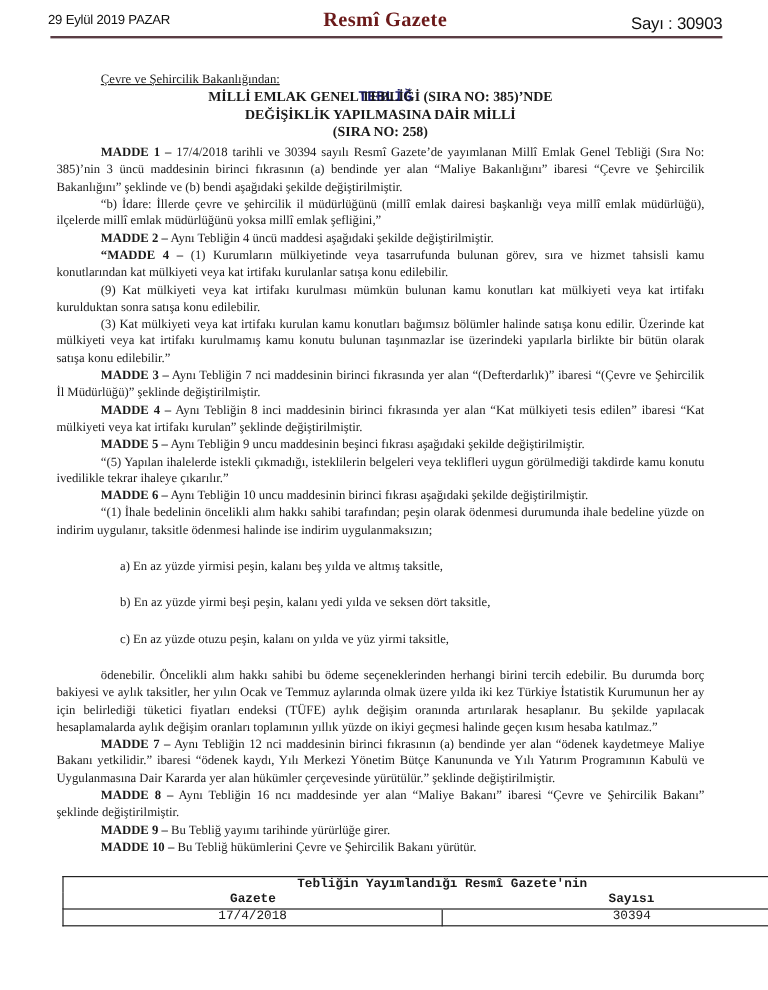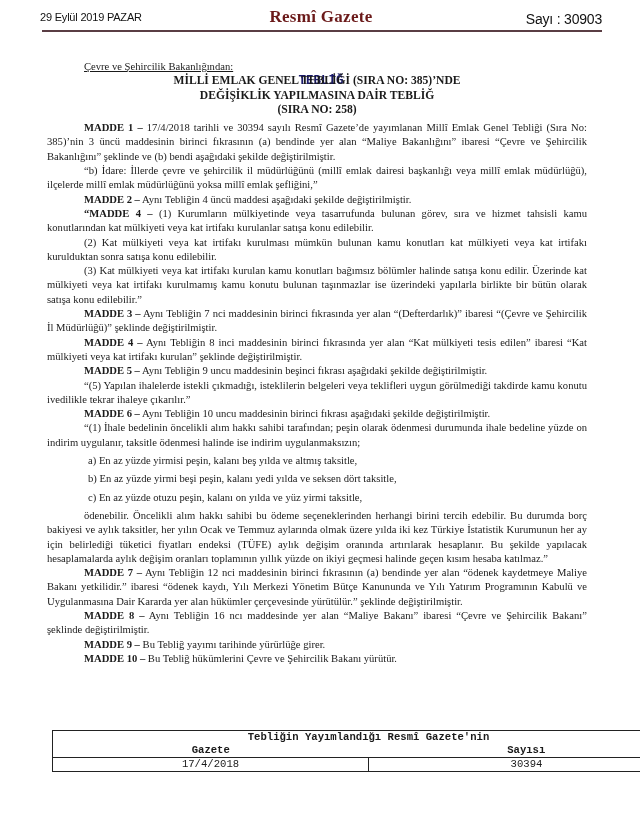--- a/index.html
+++ b/index.html
@@ -8,21 +8,21 @@
   .hdr { position: relative; height: 21px; }
   .hdr-date { position: absolute; left: 0; top: 11px; font-family: "Liberation Sans", sans-serif; font-size: 11px; color: #111; letter-spacing: -0.2px; }
   .hdr-title { position: absolute; left: 0; right: 0; top: 7px; text-align: center; font-family: "Liberation Serif", serif; font-size: 17px; font-weight: bold; color: #6b1a1a; letter-spacing: 0.3px; }
   .hdr-no { position: absolute; right: 0; top: 11px; font-family: "Liberation Sans", sans-serif; font-size: 14px; color: #111; letter-spacing: -0.2px; }
   .rule { position: absolute; left: 42px; width: 560px; top: 30px; height: 1.5px; background: #5a3d44; }
   .section { position: absolute; left: 40px; width: 562px; top: 37px; text-align: center; font-family: Liberation Mono, monospace; font-weight: bold; font-size: 12.5px; color: #1a1a6b; margin-top: 37px; }
   .body { position: absolute; left: 47px; width: 540px; top: 60px; font-family: "Liberation Serif", serif; font-size: 10.6px; line-height: 14.3px; color: #1a1a1a; }
   .ministry { margin-left: 37px; text-decoration: underline; margin-bottom: 0; }
   .title { text-align: center; font-weight: bold; font-size: 11.6px; line-height: 14.3px; }
   .p { text-align: justify; text-indent: 37px; margin: 0; }
-  .ind { margin: 4px; padding-left: 37px; }
+  .ind { margin: 16px; padding-left: 37px; }
   b { font-weight: bold; }
   table.rg { position: absolute; left: 52px; width: 633px; top: 730px; border-collapse: collapse; font-family: Liberation Mono, monospace; font-size: 10.6px; color: #1a1a1a; }
   table.rg td, table.rg th { border: 1px solid #222; text-align: center; padding: 0; line-height: 13px; }
   table.rg th { font-weight: bold; }
   table.rg .noborder-b { border-bottom: none; }
   table.rg .noborder-t { border-top: none; }
 </style>
 </head>
 <body>
 
@@ -32,30 +32,30 @@
     <span class="hdr-title">Resmî Gazete</span>
     <span class="hdr-no">Sayı : 30903</span>
   </div>
 </div>
 <div class="rule"></div>
 <div class="section">TEBLİĞ</div>
 
 <div class="body">
   <div class="ministry">Çevre ve Şehircilik Bakanlığından:</div>
   <div class="title">MİLLİ EMLAK GENEL TEBLİĞİ (SIRA NO: 385)’NDE</div>
-  <div class="title">DEĞİŞİKLİK YAPILMASINA DAİR TEBLİĞ</div>
+  <div class="title">DEĞİŞİKLİK YAPILMASINA DAİR MİLLİ</div>
   <div class="title">(SIRA NO: 258)</div>
 
   <div style="height:4px"></div>
 
   <p class="p"><b>MADDE 1 –</b><span> 17/4/2018 tarihli ve 30394 sayılı Resmî Gazete’de yayımlanan Millî Emlak Genel Tebliği (Sıra No: 385)’nin 3 üncü maddesinin birinci fıkrasının (a) bendinde yer alan “Maliye Bakanlığını” ibaresi “Çevre ve Şehircilik Bakanlığını” şeklinde ve (b) bendi aşağıdaki şekilde değiştirilmiştir.</span></p>
   <p class="p"><b></b><span>“b) İdare: İllerde çevre ve şehircilik il müdürlüğünü (millî emlak dairesi başkanlığı veya millî emlak müdürlüğü), ilçelerde millî emlak müdürlüğünü yoksa millî emlak şefliğini,”</span></p>
   <p class="p"><b>MADDE 2 –</b><span> Aynı Tebliğin 4 üncü maddesi aşağıdaki şekilde değiştirilmiştir.</span></p>
   <p class="p"><b>“MADDE 4 –</b><span> (1) Kurumların mülkiyetinde veya tasarrufunda bulunan görev, sıra ve hizmet tahsisli kamu konutlarından kat mülkiyeti veya kat irtifakı kurulanlar satışa konu edilebilir.</span></p>
-  <p class="p"><b></b><span>(2) Kat mülkiyeti veya kat irtifakı kurulması mümkün bulunan kamu konutları kat mülkiyeti veya kat irtifakı kurulduktan sonra satışa konu edilebilir.</span></p>
+  <p class="p"><b></b><span>(9) Kat mülkiyeti veya kat irtifakı kurulması mümkün bulunan kamu konutları kat mülkiyeti veya kat irtifakı kurulduktan sonra satışa konu edilebilir.</span></p>
   <p class="p"><b></b><span>(3) Kat mülkiyeti veya kat irtifakı kurulan kamu konutları bağımsız bölümler halinde satışa konu edilir. Üzerinde kat mülkiyeti veya kat irtifakı kurulmamış kamu konutu bulunan taşınmazlar ise üzerindeki yapılarla birlikte bir bütün olarak satışa konu edilebilir.”</span></p>
   <p class="p"><b>MADDE 3 –</b><span> Aynı Tebliğin 7 nci maddesinin birinci fıkrasında yer alan “(Defterdarlık)” ibaresi “(Çevre ve Şehircilik İl Müdürlüğü)” şeklinde değiştirilmiştir.</span></p>
   <p class="p"><b>MADDE 4 –</b><span> Aynı Tebliğin 8 inci maddesinin birinci fıkrasında yer alan “Kat mülkiyeti tesis edilen” ibaresi “Kat mülkiyeti veya kat irtifakı kurulan” şeklinde değiştirilmiştir.</span></p>
   <p class="p"><b>MADDE 5 –</b><span> Aynı Tebliğin 9 uncu maddesinin beşinci fıkrası aşağıdaki şekilde değiştirilmiştir.</span></p>
   <p class="p"><b></b><span>“(5) Yapılan ihalelerde istekli çıkmadığı, isteklilerin belgeleri veya teklifleri uygun görülmediği takdirde kamu konutu ivedilikle tekrar ihaleye çıkarılır.”</span></p>
   <p class="p"><b>MADDE 6 –</b><span> Aynı Tebliğin 10 uncu maddesinin birinci fıkrası aşağıdaki şekilde değiştirilmiştir.</span></p>
   <p class="p"><b></b><span>“(1) İhale bedelinin öncelikli alım hakkı sahibi tarafından; peşin olarak ödenmesi durumunda ihale bedeline yüzde on indirim uygulanır, taksitle ödenmesi halinde ise indirim uygulanmaksızın;</span></p>
   <p class="ind"><span>a) En az yüzde yirmisi peşin, kalanı beş yılda ve altmış taksitle,</span></p>
   <p class="ind"><span>b) En az yüzde yirmi beşi peşin, kalanı yedi yılda ve seksen dört taksitle,</span></p>
   <p class="ind"><span>c) En az yüzde otuzu peşin, kalanı on yılda ve yüz yirmi taksitle,</span></p>

